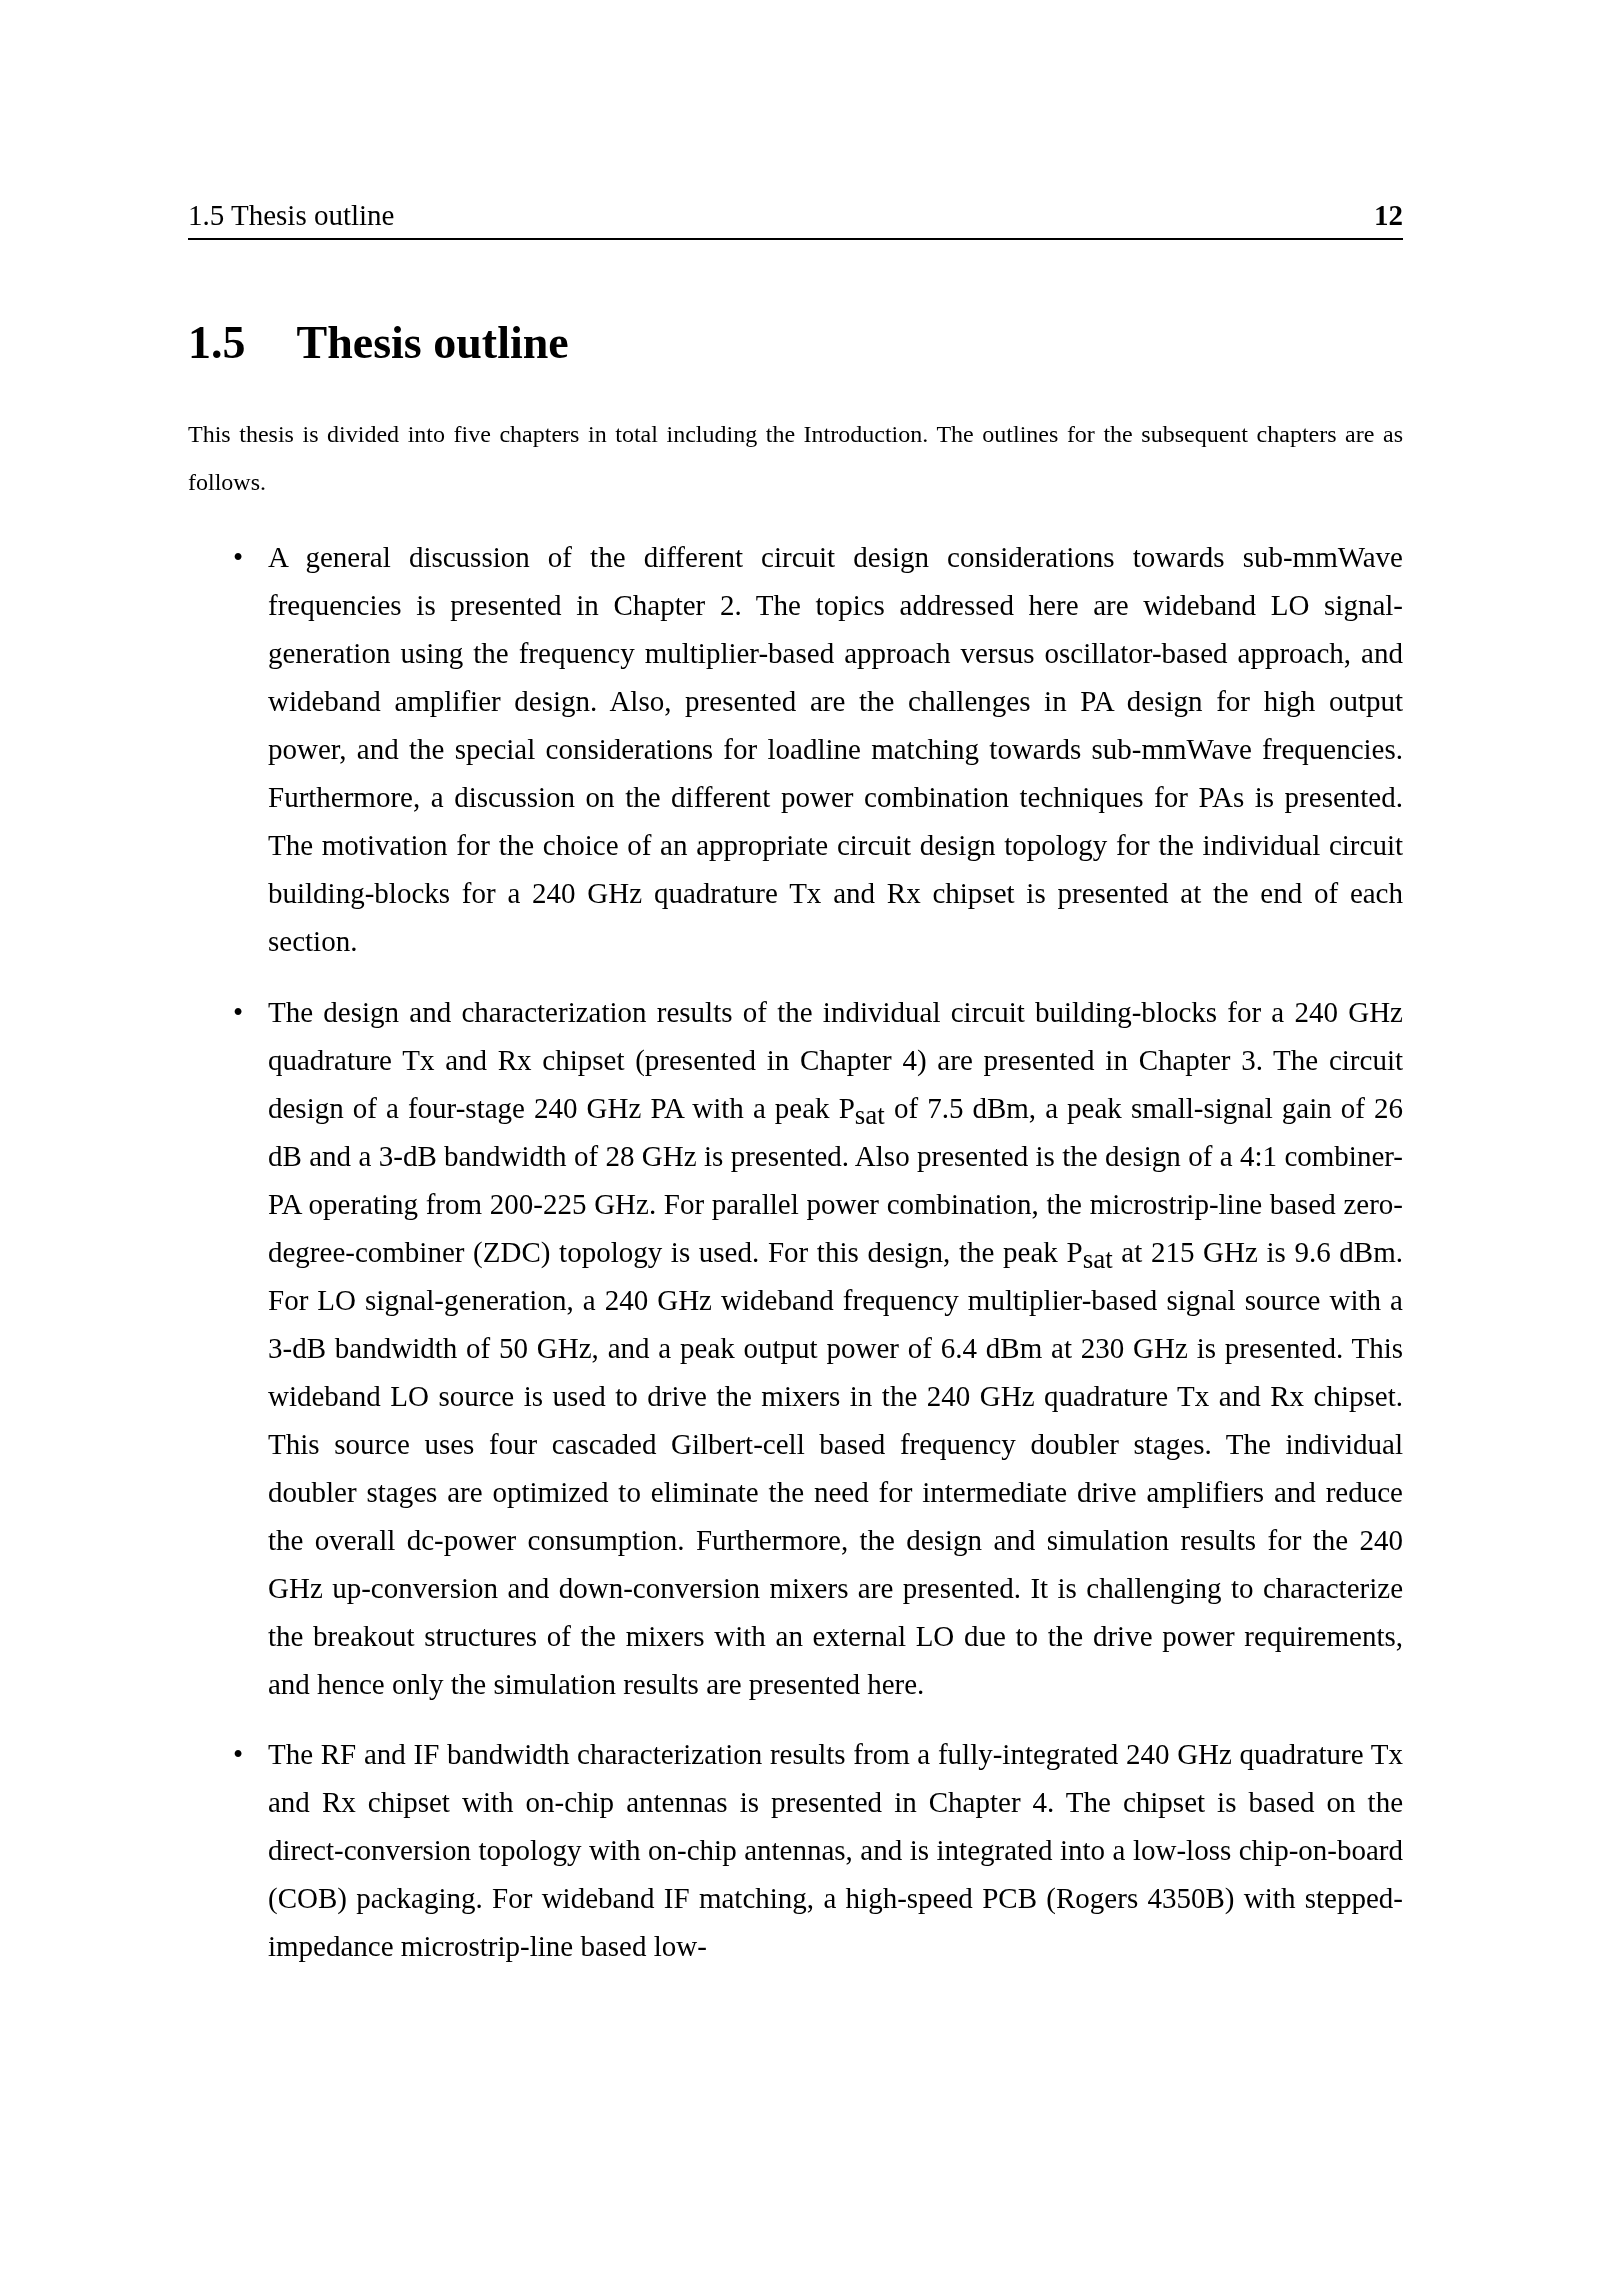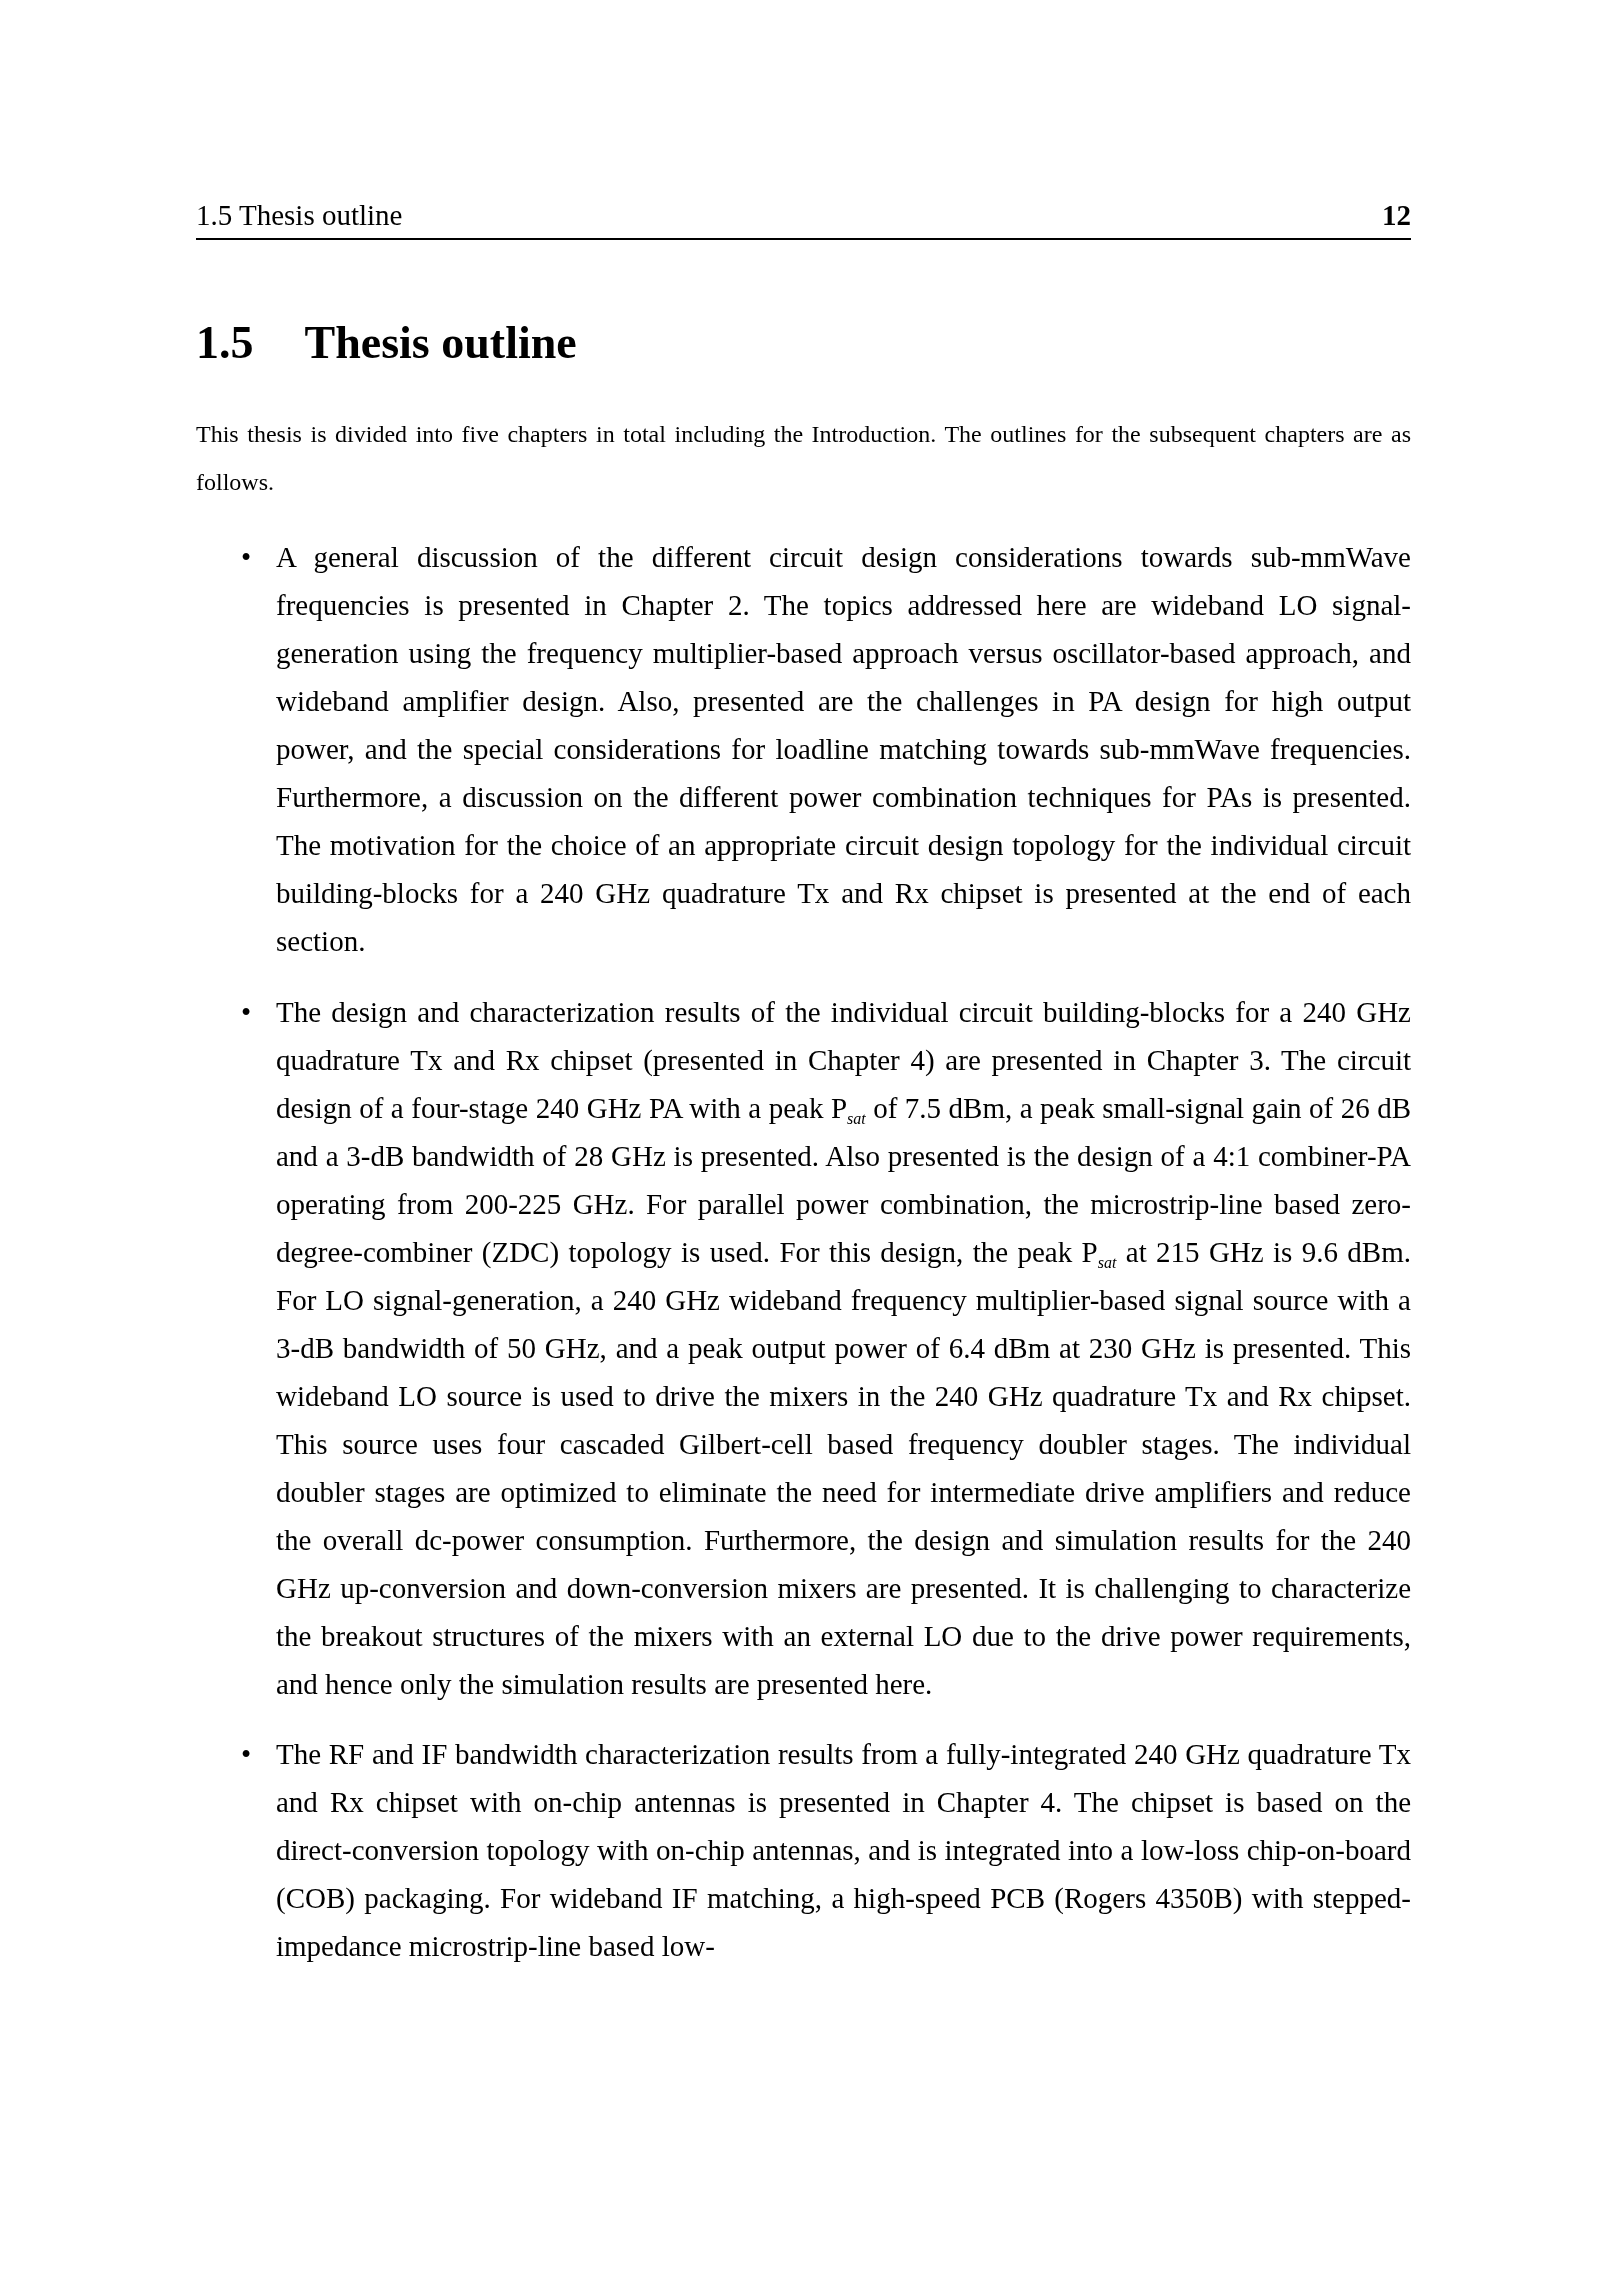--- a/index.html
+++ b/index.html
@@ -11,21 +11,21 @@
     position: relative;
     width: 1621px;
     height: 2293px;
     background: #ffffff;
     color: #000000;
     font-family: "Liberation Serif", serif;
     overflow: hidden;
   }
   .content {
     position: absolute;
-    left: 196px;
+    left: 188px;
     top: 0;
     width: 1215px;
   }
   .runhead {
     display: flex;
     justify-content: space-between;
     align-items: baseline;
     margin-top: 199px;
     font-size: 29px;
     line-height: 33px;
@@ -70,22 +70,21 @@
     line-height: 48px;
     text-align: justify;
   }
   ul.outline li .marker {
     position: absolute;
     left: 45px;
     top: 0;
     font-size: 29px;
   }
   sub.var {
-    font-style: italic;
-    font-size: 16px;
+    font-size: 27px;
     line-height: 0;
     vertical-align: -5.9px;
   }
 </style>
 </head>
 <body>
 
 <div class="page">
   <div class="content">
 

